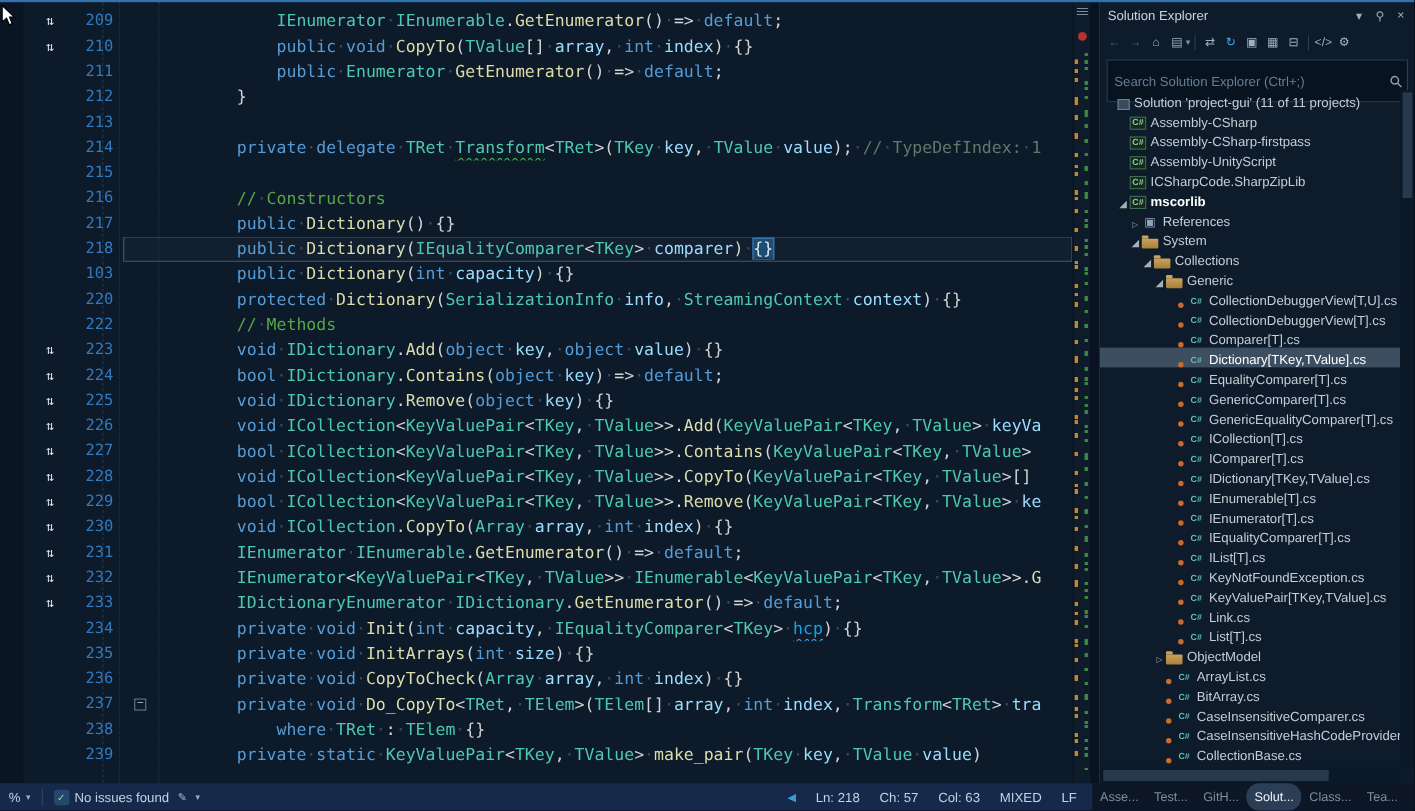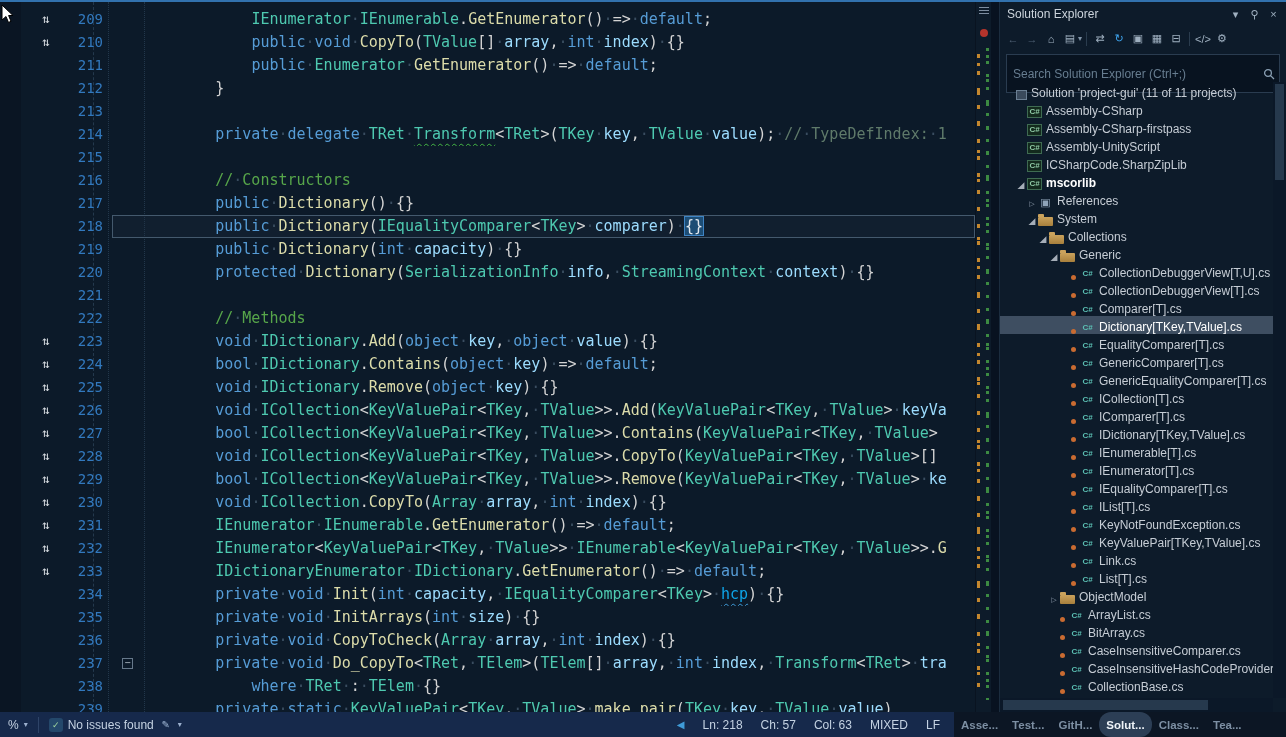--- a/index.html
+++ b/index.html
@@ -88,21 +88,21 @@
   
   #bottombar { position:absolute; left:0; top:712px; width:1286px; height:25px; background:#16294b;
                display:flex; align-items:center; color:#c4d2e2; font-size:12px; z-index:20; }
   .sleft { display:flex; align-items:center; padding-left:8px; gap:5px; }
   .sdiv { width:1px; height:16px; background:#2e4468; margin:0 5px; }
   .scaret { font-size:8px; color:#9cb0ce; }
   .sicon { width:14px; height:14px; display:flex; align-items:center; justify-content:center; font-size:10px; color:#9fb6d4; }
   .sicon.chk { background:#24486b; border-radius:3px; color:#9fd6a0; font-size:9px; }
   .sright { margin-left:auto; display:flex; align-items:center; gap:18px; padding-right:14px; }
   .tri { color:#3f9bd8; font-size:10px; }
-  #tabstrip { width:332px; height:100%; background:#0c1624; display:flex; align-items:stretch; flex:none;font-weight:bold; }
+  #tabstrip { width:293px; height:100%; background:#0c1624; display:flex; align-items:stretch; flex:none; }
   .tab { padding:0 7px; display:flex; align-items:center; color:#7d8fa3; font-size:11.5px; white-space:nowrap; }
   .tab.active { background:#2c3e55; color:#eef3f8;border-radius:12px; }
 
   #cursor { position:absolute; left:1px; top:4px; z-index:60; pointer-events:none; }
 </style>
 </head>
 <body>
 
 <div id="root">
   <div class="top-accent"></div>
@@ -192,40 +192,32 @@
         <div class="line cur">
           <span class="gutter"></span>
           <span class="lnum">218</span>
           <span class="rest curbox">
             <span class="fold"></span>
             <span class="codecell"><span class="seg-i">        </span><span class="seg-k">public</span><span class="seg-d"><span class="ws">·</span></span><span class="seg-m">Dictionary</span><span class="seg-d">(</span><span class="seg-t">IEqualityComparer</span><span class="seg-d">&lt;</span><span class="seg-t">TKey</span><span class="seg-d">&gt;<span class="ws">·</span></span><span class="seg-p">comparer</span><span class="seg-d">)<span class="ws">·</span></span><span class="seg-sel">{}</span></span>
           </span>
         </div>
         <div class="line">
           <span class="gutter"></span>
-          <span class="lnum">219</span>
+          <span class="lnum">103</span>
           <span class="rest">
             <span class="fold"></span>
             <span class="codecell"><span class="seg-i">        </span><span class="seg-k">public</span><span class="seg-d"><span class="ws">·</span></span><span class="seg-m">Dictionary</span><span class="seg-d">(</span><span class="seg-k">int</span><span class="seg-d"><span class="ws">·</span></span><span class="seg-p">capacity</span><span class="seg-d">)<span class="ws">·</span>{}</span></span>
           </span>
         </div>
         <div class="line">
           <span class="gutter"></span>
           <span class="lnum">220</span>
           <span class="rest">
             <span class="fold"></span>
             <span class="codecell"><span class="seg-i">        </span><span class="seg-k">protected</span><span class="seg-d"><span class="ws">·</span></span><span class="seg-m">Dictionary</span><span class="seg-d">(</span><span class="seg-t">SerializationInfo</span><span class="seg-d"><span class="ws">·</span></span><span class="seg-p">info</span><span class="seg-d">,<span class="ws">·</span></span><span class="seg-t">StreamingContext</span><span class="seg-d"><span class="ws">·</span></span><span class="seg-p">context</span><span class="seg-d">)<span class="ws">·</span>{}</span></span>
-          </span>
-        </div>
-        <div class="line">
-          <span class="gutter"></span>
-          <span class="lnum">221</span>
-          <span class="rest">
-            <span class="fold"></span>
-            <span class="codecell"></span>
           </span>
         </div>
         <div class="line">
           <span class="gutter"></span>
           <span class="lnum">222</span>
           <span class="rest">
             <span class="fold"></span>
             <span class="codecell"><span class="seg-i">        </span><span class="seg-c">//<span class="ws">·</span>Methods</span></span>
           </span>
         </div>

